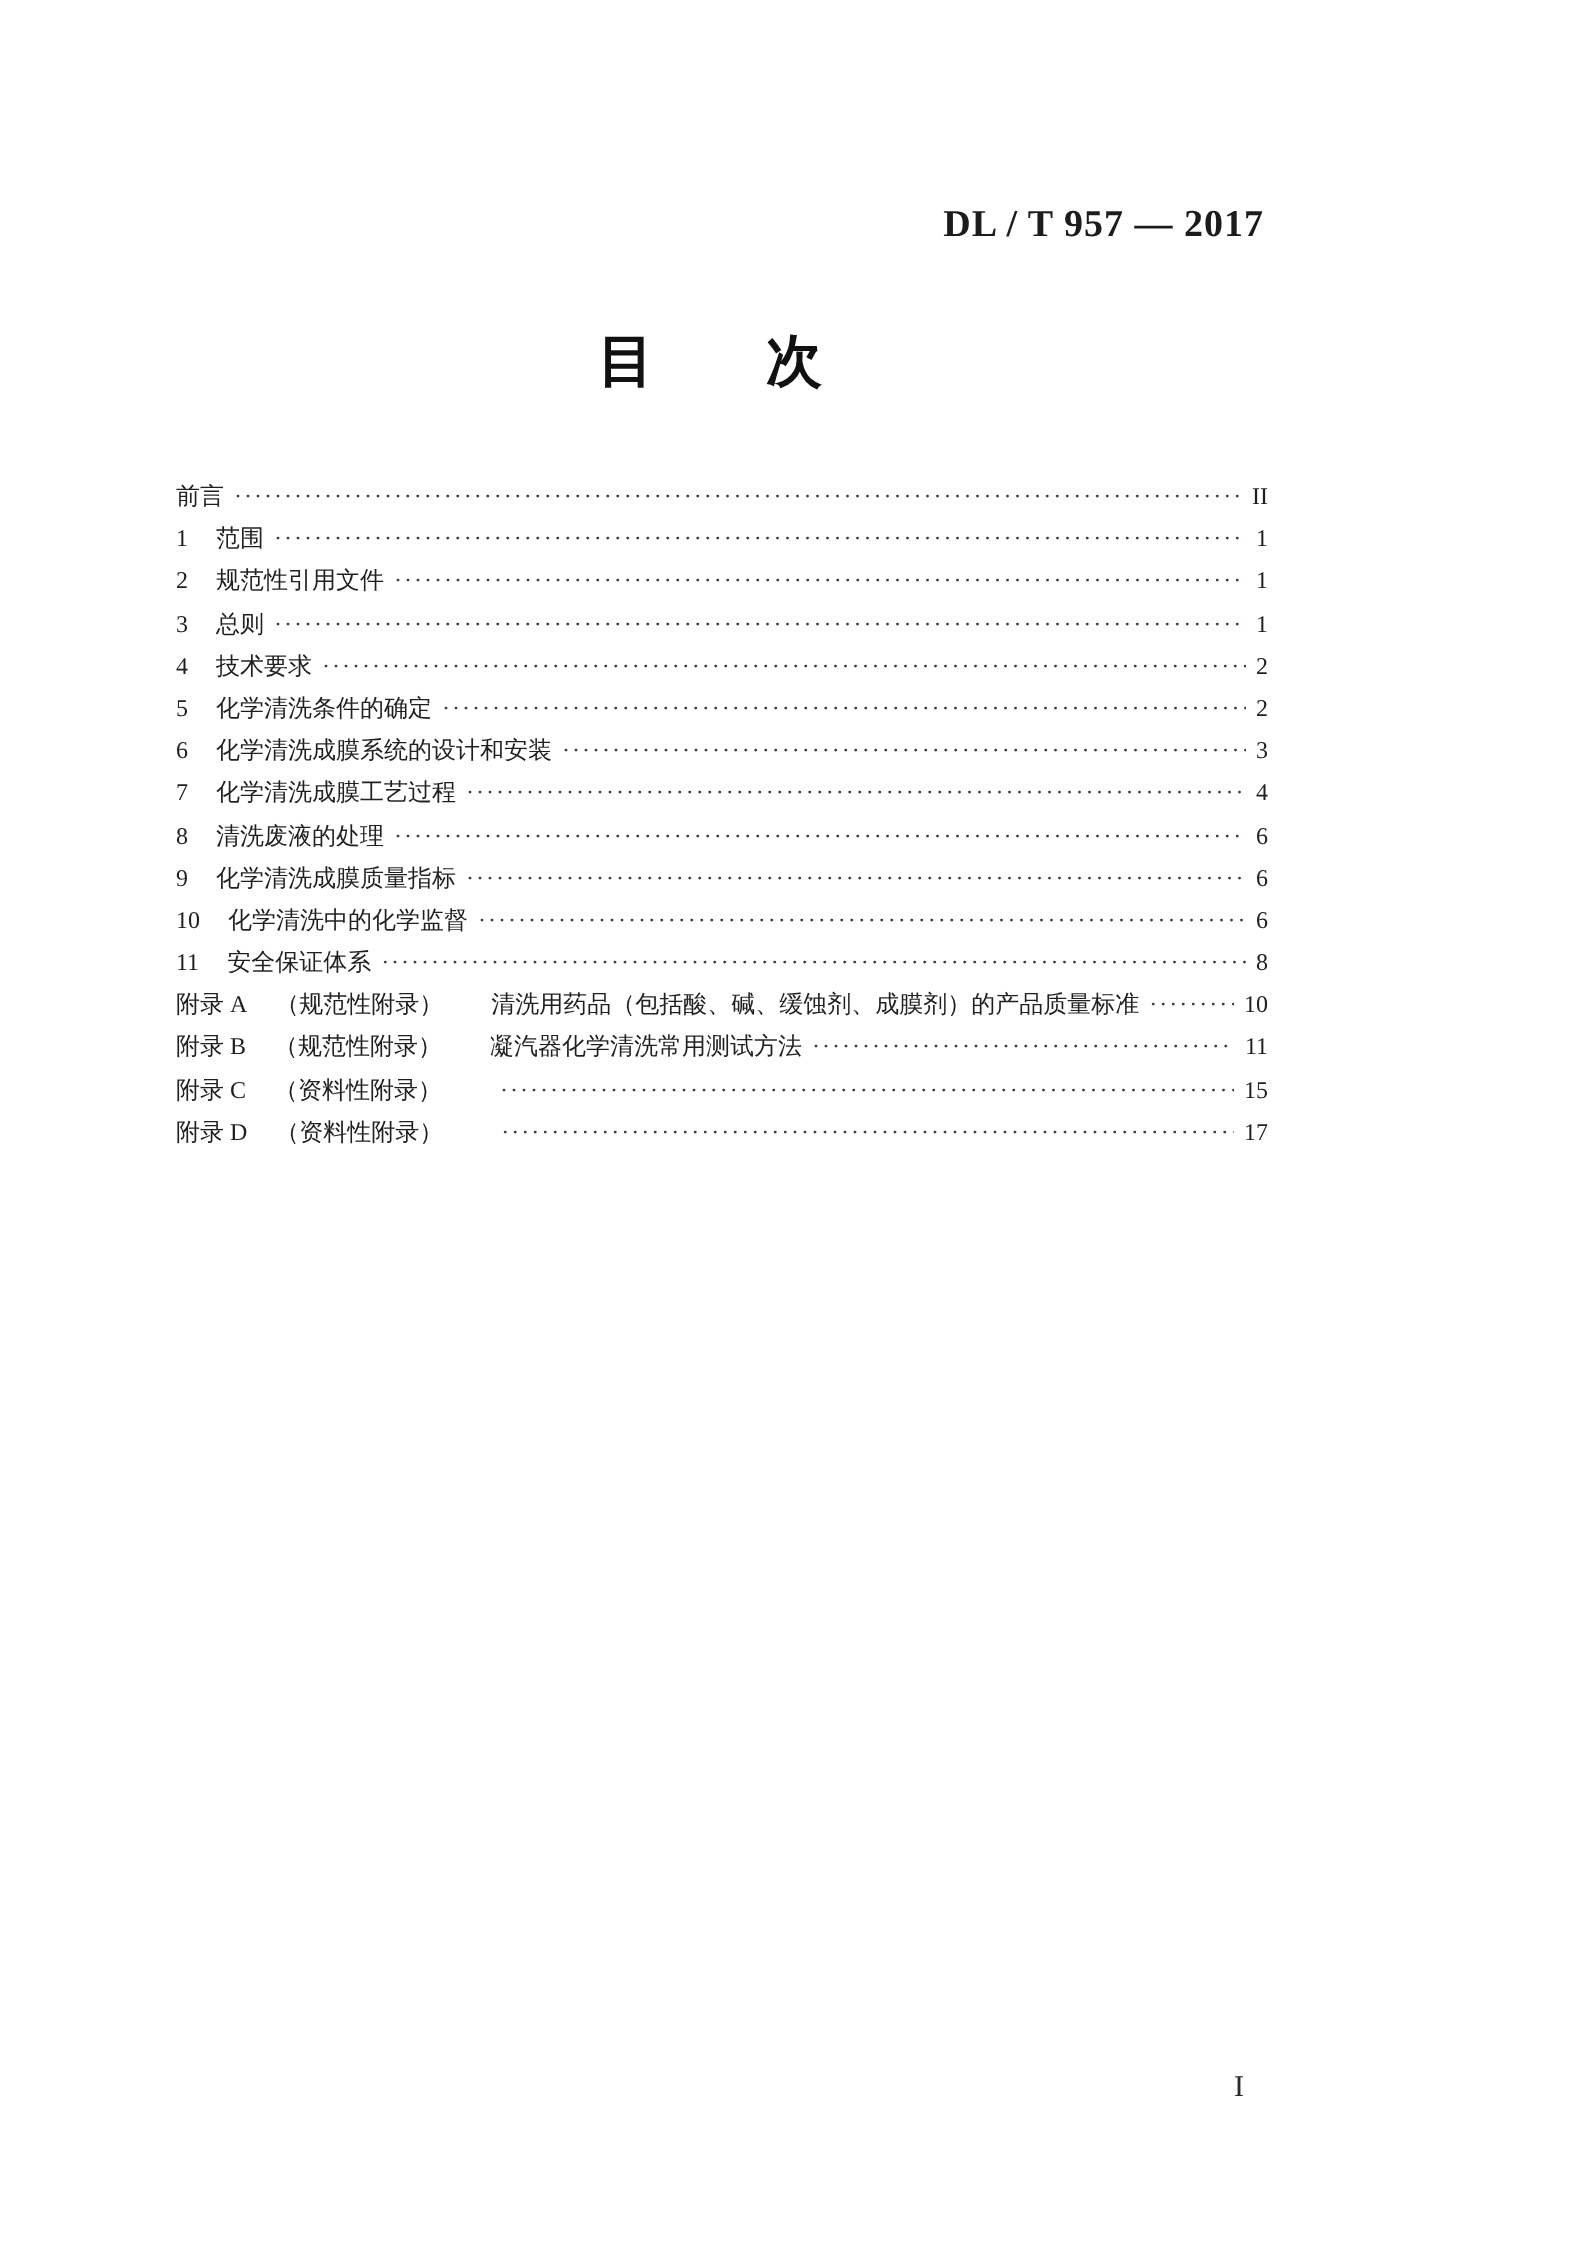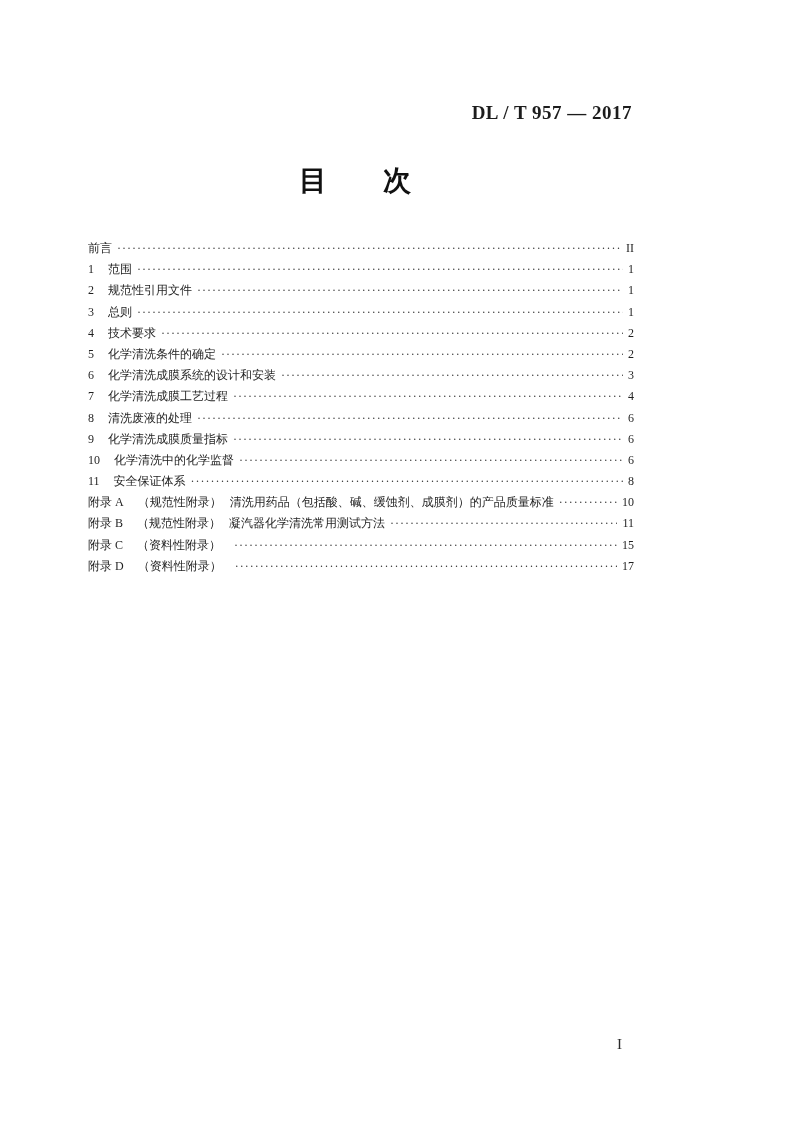--- a/index.html
+++ b/index.html
@@ -51,21 +51,21 @@
     font-size: 12px;
     line-height: 21.2px;
     white-space: nowrap;
   }
   .toc-row .num {
     margin-right: 14px;
     flex: 0 0 auto;
   }
   .toc-row .num:empty { display: none; }
   .toc-row .annex {
-    margin-right: 8px;
+    margin-right: 24px;
     flex: 0 0 auto;
   }
   .toc-row .annex:empty { display: none; }
   .toc-row .label {
     flex: 0 0 auto;
   }
   .toc-row .leader {
     flex: 1 1 auto;
     overflow: hidden;
     margin: 0 5px 0 5px;

